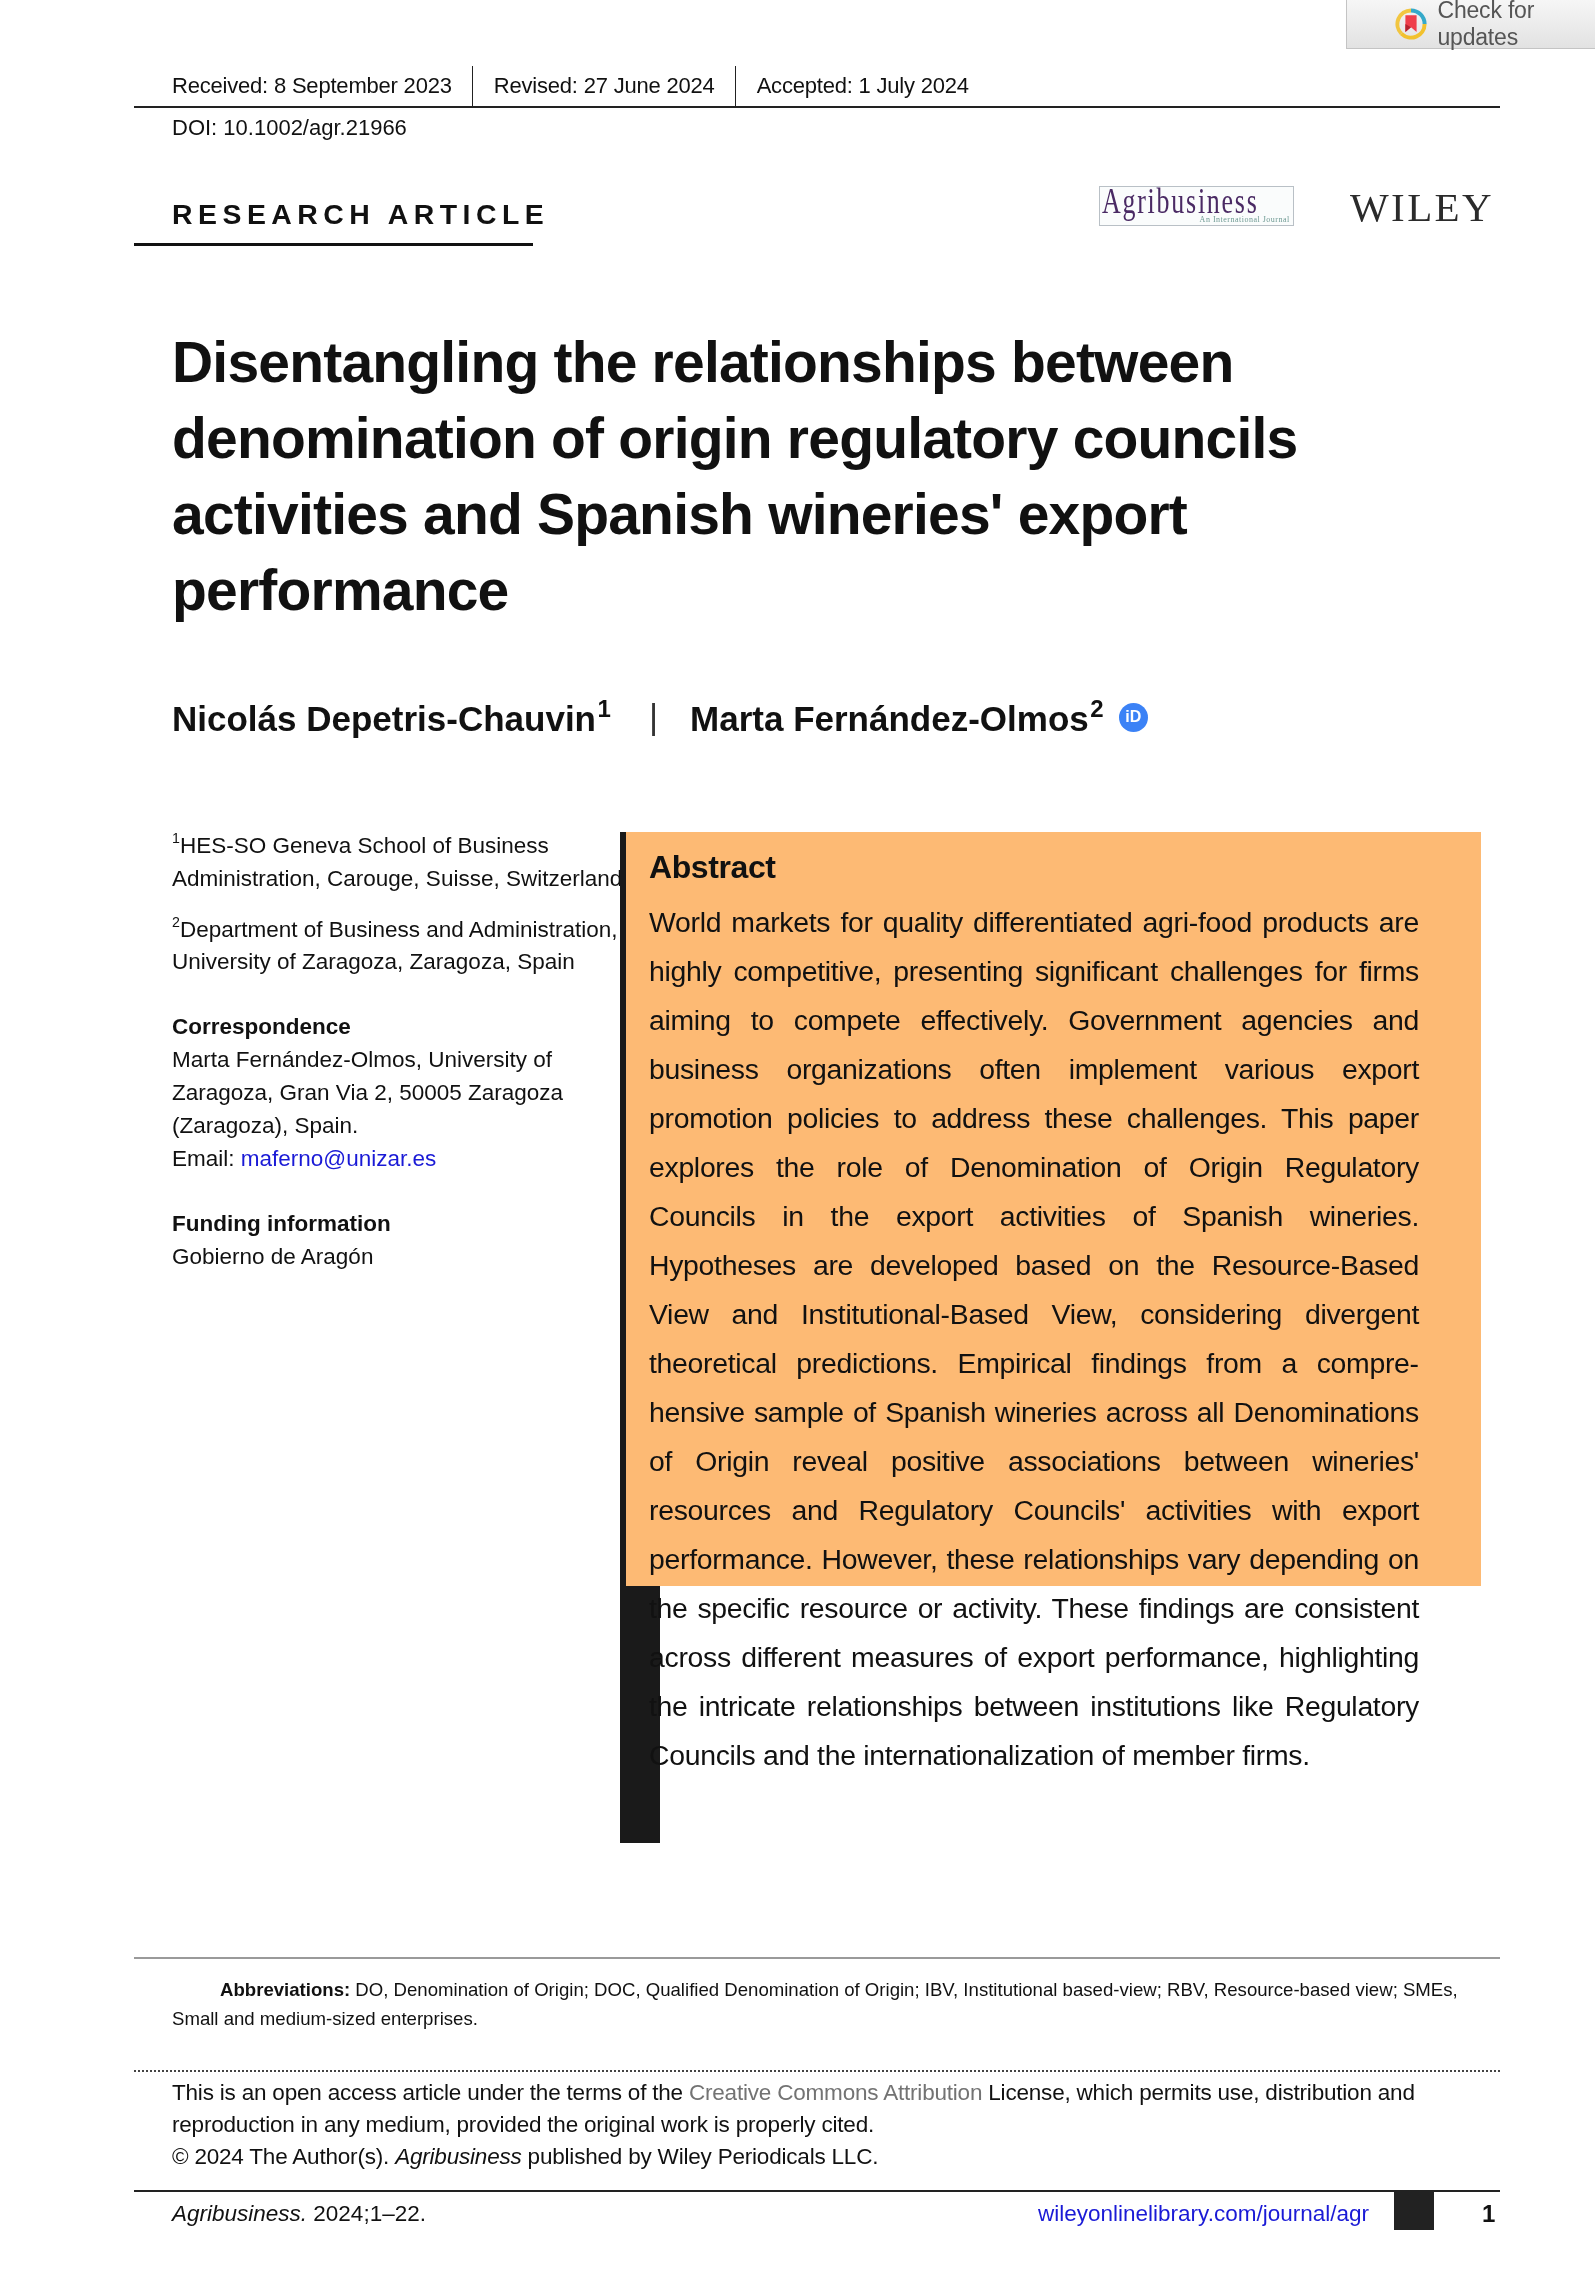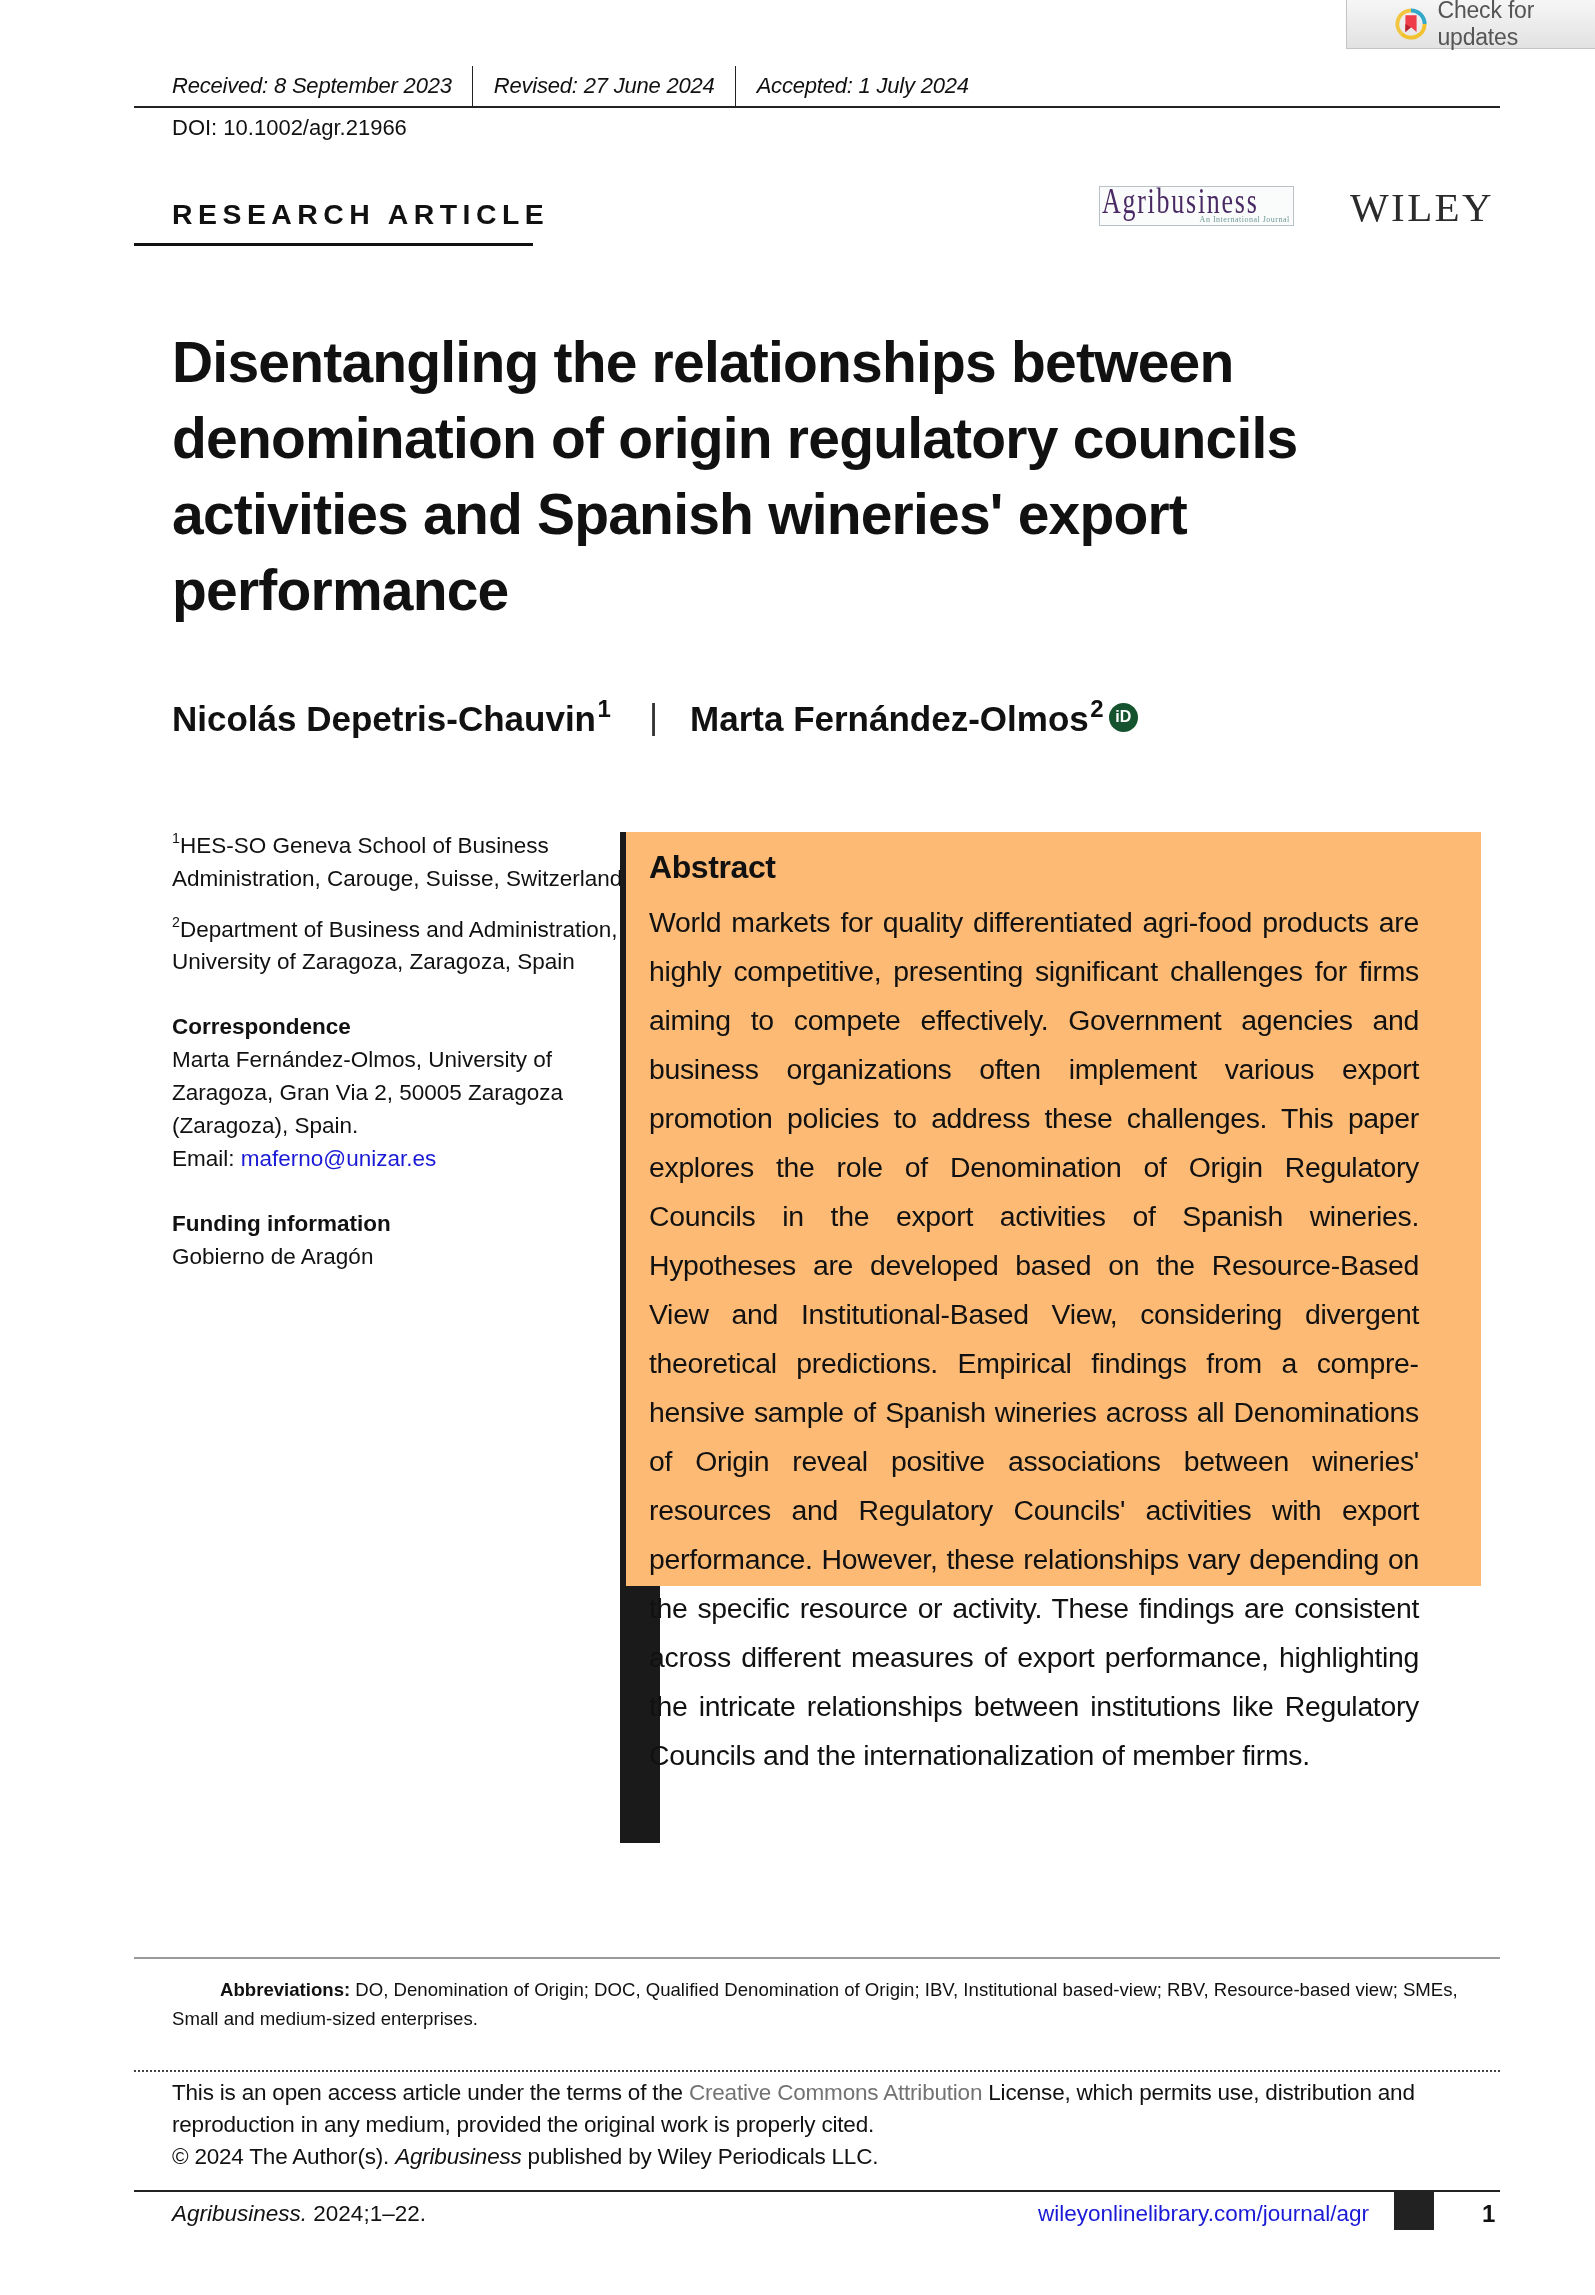--- a/index.html
+++ b/index.html
@@ -9,21 +9,21 @@
 
   
   .cfu { left: 1346px; top: 0; width: 250px; height: 49px; box-sizing: border-box;
          border: 1.6px solid #c4c4c4; border-top: none; background: linear-gradient(#f6f6f6, #e2e2e2);
          display: flex; align-items: center; }
   .cfu-icon { width: 32px; height: 32px; margin-left: 9.5px; position: relative; }
   .cfu-label { margin-left: 11px; font-size: 23px; color: #555; letter-spacing: -0.2px; }
 
   
   .hdr-row { left: 134px; top: 66px; width: 1328px; height: 40px; border-bottom: 2.4px solid #222;
-             display: flex; align-items: center; font-size: 22px; letter-spacing: -0.2px; font-style: italic; }
+             display: flex; align-items: center; font-size: 22px; letter-spacing: -0.2px; }
   .hdr-cell { padding: 0 20.5px; height: 40px; display: flex; align-items: center; border-right: 1.6px solid #222; }
   .hdr-cell:first-child { padding-left: 0; }
   .hdr-cell:last-child { border-right: none; }
   .doi { left: 134px; top: 115px; font-size: 22px; }
 
   
   .ra { left: 134px; top: 198px; font-size: 28.4px; letter-spacing: 5.5px; font-weight: bold; color: #111; }
   .ra-rule { left: 134px; top: 243px; width: 361px; height: 3.2px; background: #111; }
 
   
@@ -37,21 +37,21 @@
            color: #2b2b2b; letter-spacing: 2.4px; }
 
   
   .title { left: 134px; top: 324px; width: 1296px; font-size: 57px; font-weight: bold; line-height: 76px;
            letter-spacing: -0.8px; color: #111; }
 
   
   .authors { left: 134px; top: 695px; font-size: 35px; font-weight: bold; display: flex; align-items: center; color: #111; }
   .authors sup { font-size: 24px; vertical-align: 14.2px; margin-left: 1.6px; }
   .author-sep { font-weight: normal; margin: 0 32px 0 38px; color: #333; }
-  .orcid { width: 29px; height: 29px; border-radius: 50%; background: #14532d; margin-left: 5px;
+  .orcid { width: 29px; height: 29px; border-radius: 50%; background: #3b82f6; margin-left: 15px;
            color: #fff; font-size: 16px; font-weight: bold; display: inline-flex; align-items: center; justify-content: center;
            font-family: "Liberation Sans", sans-serif; }
 
   
   .leftcol { left: 134px; top: 822px; width: 466px; font-size: 22.5px; line-height: 33px; color: #111; }
   .leftcol sup { font-size: 14.2px; vertical-align: 9.5px; }
   .aff { margin-bottom: 11px; }
   .lc-head { font-weight: bold; margin-top: 32px; }
   .email-link { color: #1a1ad6; text-decoration: none; text-align: right; }
 

